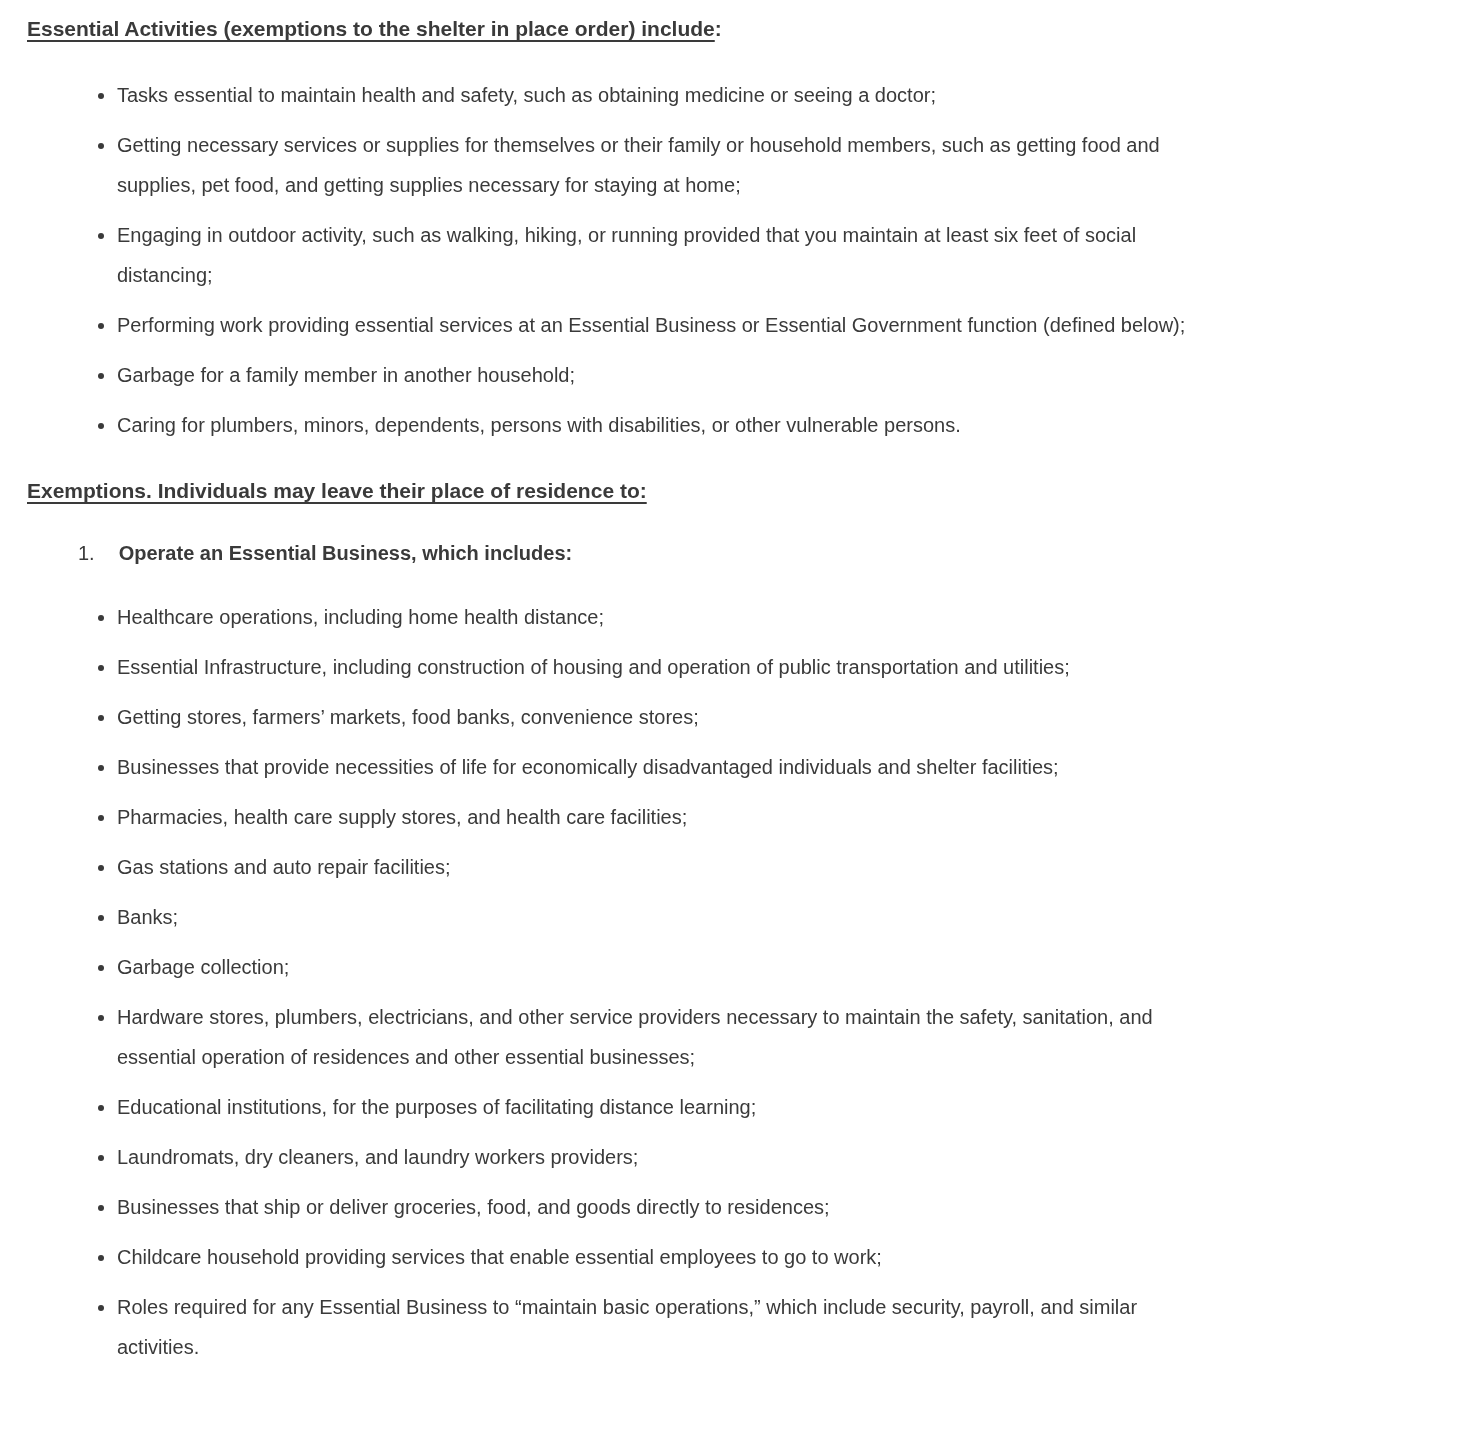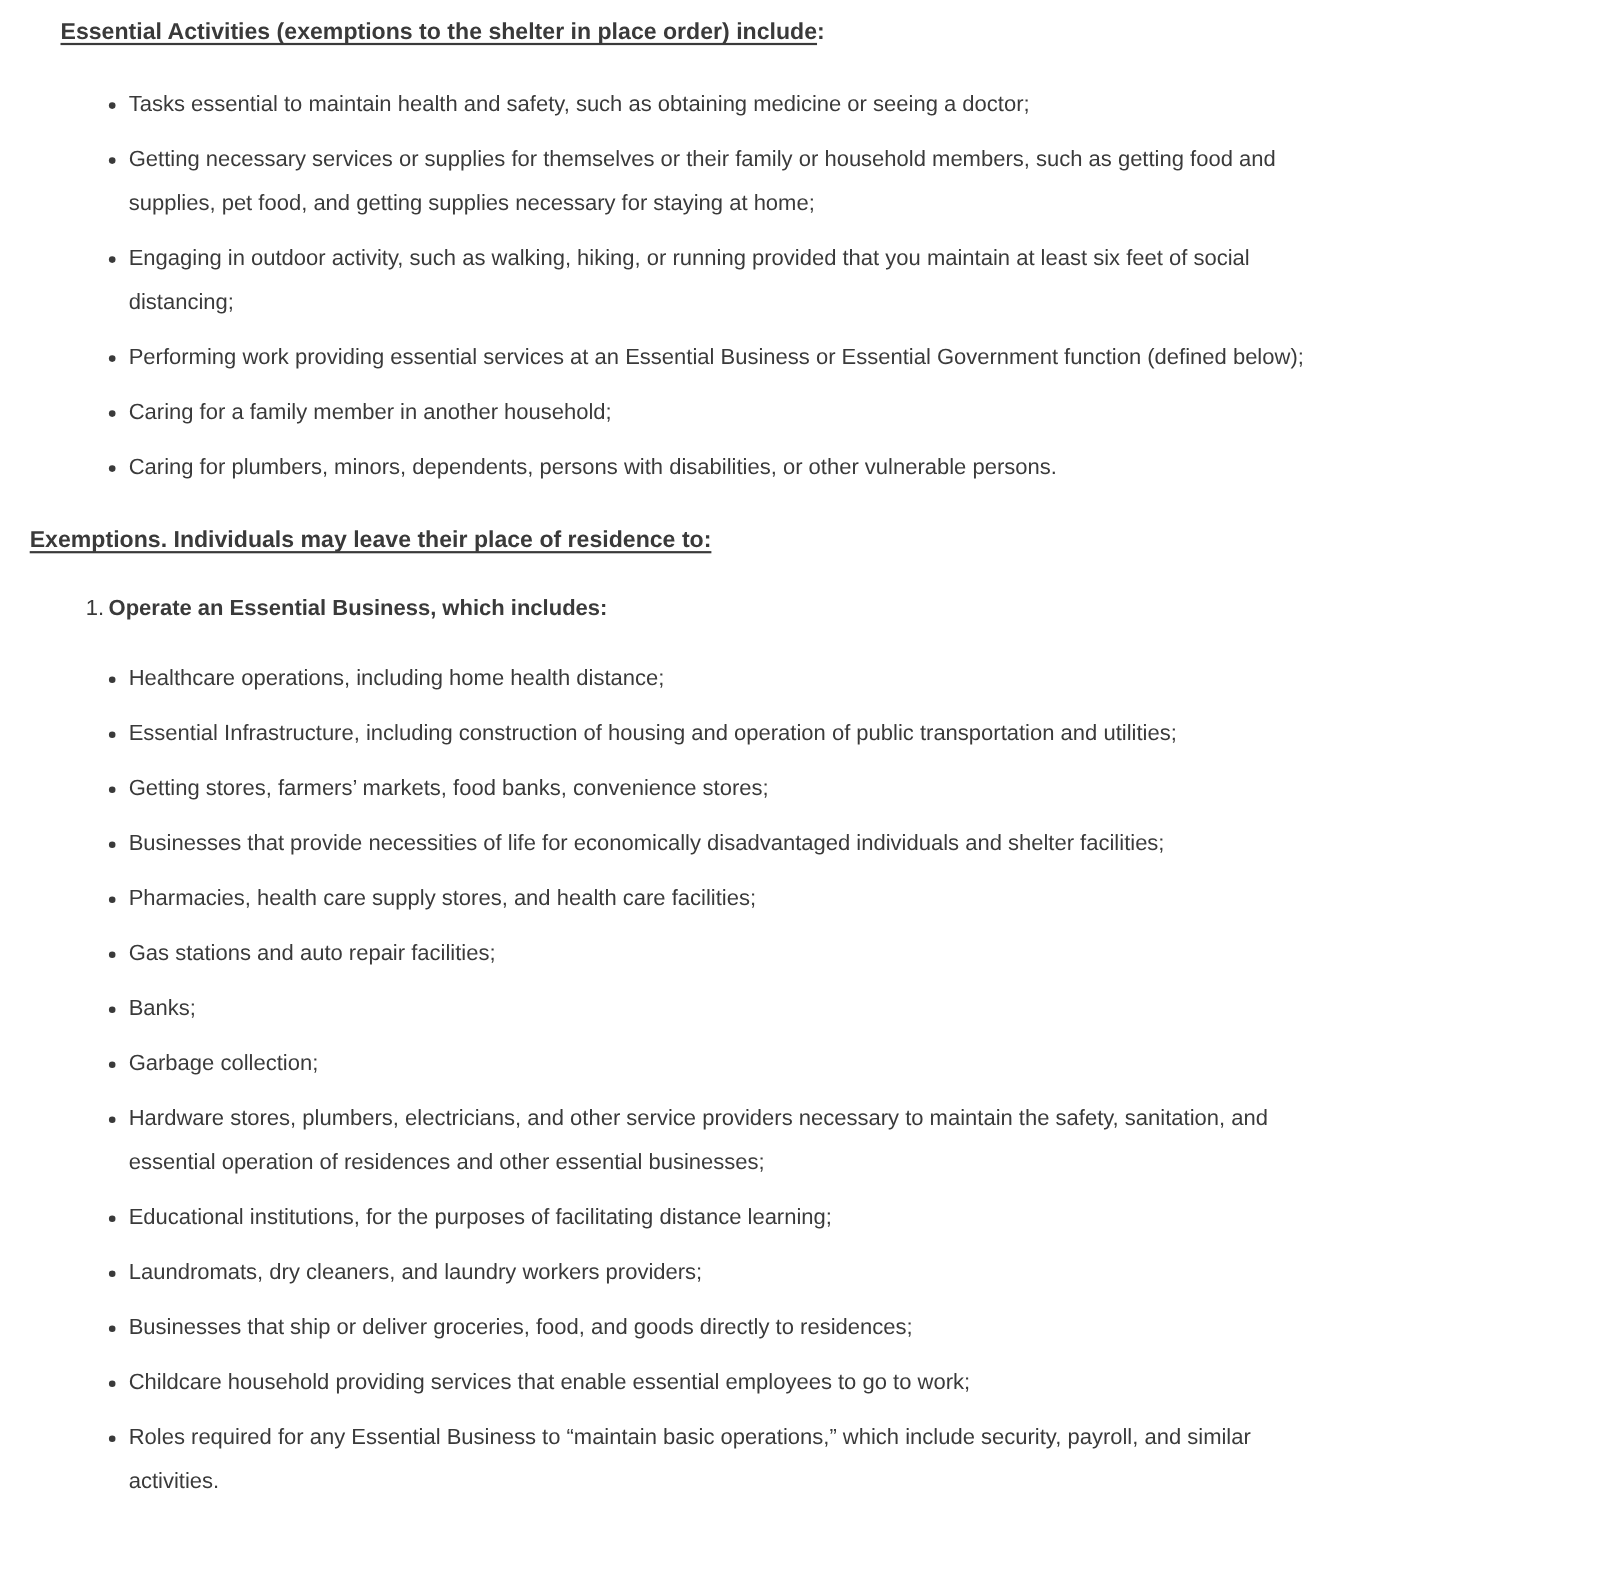--- a/index.html
+++ b/index.html
@@ -19,21 +19,20 @@
   }
   .doc-heading {
     font-size: 21px;
     line-height: 26px;
     font-weight: 700;
     margin: 0;
     padding-left: 27px;
   }
   .doc-heading.first {
     margin-top: 16px;
-    margin-left: 28px;
   }
   .doc-heading.second {
     margin-top: 33px;
   }
   .underlined {
     text-decoration: underline;
     text-decoration-thickness: 2px;
     text-underline-offset: 4px;
   }
   ul.doc-list {
@@ -54,40 +53,40 @@
   .numbered-item {
     margin: 29px 0 10px 0;
     padding-left: 78px;
     line-height: 40px;
   }
   .numbered-item .num {
     font-weight: 400;
   }
   .numbered-item .num-text {
     font-weight: 700;
-    margin-left: 4px;
+    margin-left: 24px;
   }
 </style>
 </head>
 <body>
 
 <div>
 
   <div class="doc-heading first">
     <span class="underlined">Essential Activities (exemptions to the shelter in place order) include</span><span>:</span>
   </div>
 
   <ul class="doc-list first">
     <li class="doc-li">Tasks essential to maintain health and safety, such as obtaining medicine or seeing a doctor;</li>
     <li class="doc-li">Getting necessary services or supplies for themselves or their family or household members, such as getting food and
 supplies, pet food, and getting supplies necessary for staying at home;</li>
     <li class="doc-li">Engaging in outdoor activity, such as walking, hiking, or running provided that you maintain at least six feet of social
 distancing;</li>
     <li class="doc-li">Performing work providing essential services at an Essential Business or Essential Government function (defined below);</li>
-    <li class="doc-li">Caring for a family member in another household;</li>
+    <li class="doc-li">Garbage for a family member in another household;</li>
     <li class="doc-li">Caring for plumbers, minors, dependents, persons with disabilities, or other vulnerable persons.</li>
   </ul>
 
   <div class="doc-heading second underlined">Exemptions. Individuals may leave their place of residence to:</div>
 
   <div class="numbered-item">
     <span class="num">1.</span><span class="num-text">Operate an Essential Business, which includes:</span>
   </div>
 
   <ul class="doc-list second">

